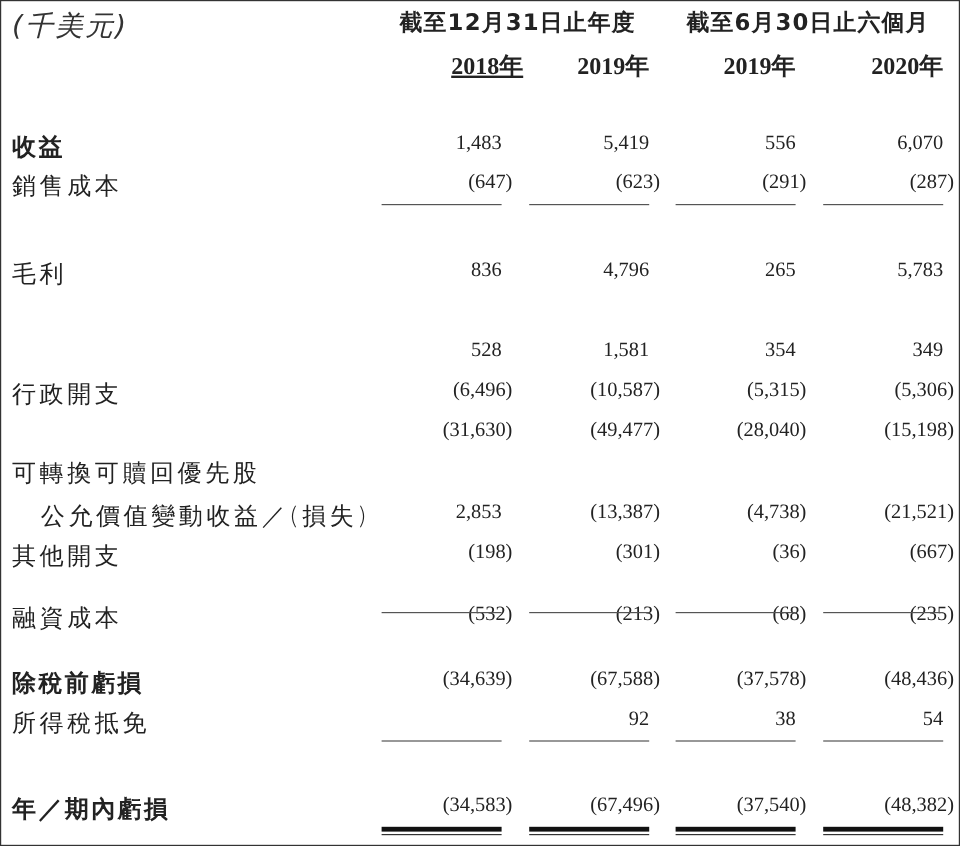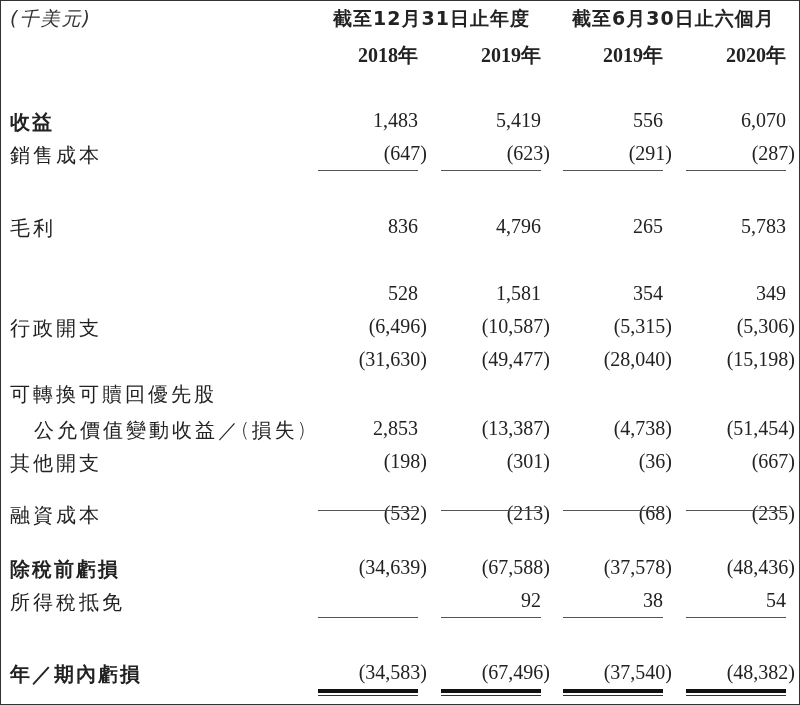--- a/index.html
+++ b/index.html
@@ -1,43 +1,43 @@
 <!DOCTYPE html>
 <html><head>
 <meta charset="utf-8">
 <style>
   html,body{margin:0;padding:0;background:#fff;}
   body{width:800px;height:705px;position:relative;overflow:hidden;
        font-family:"Liberation Serif","DejaVu Serif",serif;color:#222;}
   .frame{position:absolute;left:0;top:0;width:798px;height:703px;border:1px solid #333;box-sizing:content-box;}
-  .unit{position:absolute;left:10px;top:6px;font-size:19px;font-style:italic;color:#333;
+  .unit{position:absolute;left:10px;top:6px;font-size:23px;font-style:italic;color:#333;
         font-family:"DejaVu Sans",sans-serif;font-weight:300;letter-spacing:2px;}
   .grp{position:absolute;top:6px;font-size:19px;font-weight:bold;font-family:"DejaVu Sans",sans-serif;letter-spacing:1px;white-space:nowrap;text-align:center;}
   .yr{position:absolute;top:42px;font-size:20px;font-weight:bold;text-align:right;width:120px;white-space:nowrap;}
   .row{position:absolute;left:0;width:683px;height:30px;}
   .lbl{position:absolute;left:10px;top:0;font-size:20px;font-family:"DejaVu Sans",sans-serif;
        letter-spacing:3px;white-space:nowrap;font-weight:300;color:#222;}
   .lbl.bold{font-weight:bold;letter-spacing:2px;}
   .lbl.indent{left:34px;}
-  .val{position:absolute;top:0;font-size:20px;white-space:nowrap;width:140px;text-align:right;}
+  .val{position:absolute;top:0;font-size:17px;white-space:nowrap;width:140px;text-align:right;}
   .v1{left:287px;} .v2{left:410px;} .v3{left:532px;} .v4{left:655px;}
   .rule{position:absolute;height:1px;background:#555;width:100px;}
   .c1{left:318px;} .c2{left:441px;} .c3{left:563px;} .c4{left:686px;}
   .dbl{position:absolute;width:100px;height:8px;border-top:4px solid #111;border-bottom:1px solid #333;box-sizing:content-box;height:2px;}
 </style>
 </head>
 <body>
 
 <div class="frame"></div>
 
 <div class="unit">(千美元)</div>
 <div class="grp" style="left:333px;">截至12月31日止年度</div>
 <div class="grp" style="left:572px;">截至6月30日止六個月</div>
 
-<div class="yr" style="left:298px;">2018年</div>
+<div class="yr" style="left:316px;text-decoration:underline;">2018年</div>
 <div class="yr" style="left:421px;">2019年</div>
 <div class="yr" style="left:543px;">2019年</div>
 <div class="yr" style="left:666px;">2020年</div>
 
 <div class="row" style="top:109px;">
   <div class="lbl bold">收益</div>
   <div class="val v1" style="width:131px">1,483</div>
   <div class="val v2" style="width:131px">5,419</div>
   <div class="val v3" style="width:131px">556</div>
   <div class="val v4" style="width:131px">6,070</div>
@@ -87,21 +87,21 @@
 
 <div class="row" style="top:381px;">
   <div class="lbl">可轉換可贖回優先股</div>
 </div>
 
 <div class="row" style="top:417px;">
   <div class="lbl indent">公允價值變動收益／(損失)</div>
   <div class="val v1" style="width:131px">2,853</div>
   <div class="val v2">(13,387)</div>
   <div class="val v3">(4,738)</div>
-  <div class="val v4">(51,454)</div>
+  <div class="val v4">(21,521)</div>
 </div>
 
 <div class="row" style="top:450px;">
   <div class="lbl">其他開支</div>
   <div class="val v1">(198)</div>
   <div class="val v2">(301)</div>
   <div class="val v3">(36)</div>
   <div class="val v4">(667)</div>
 </div>
 

